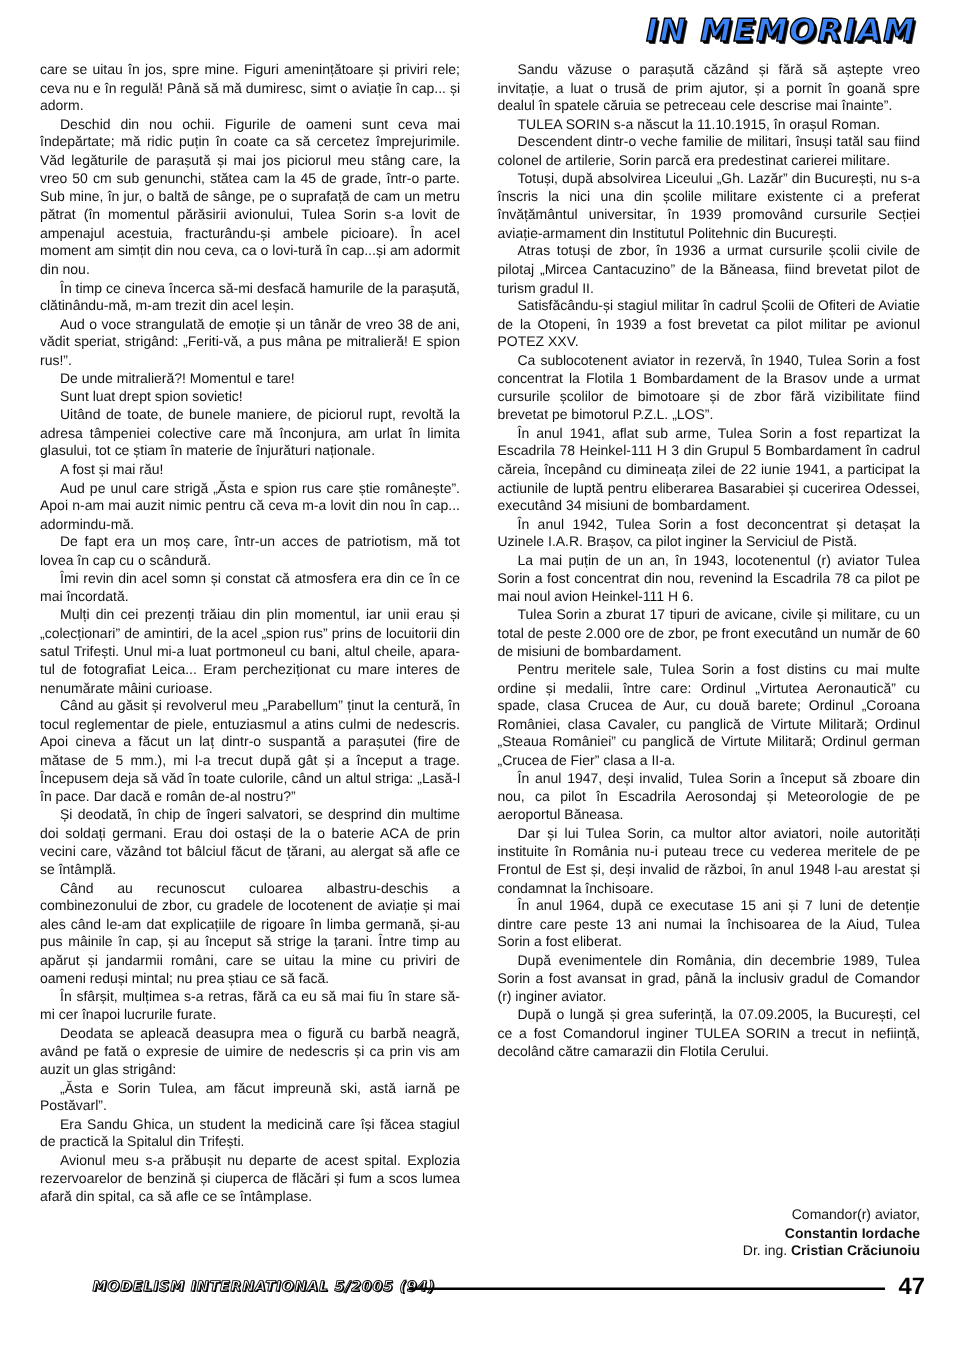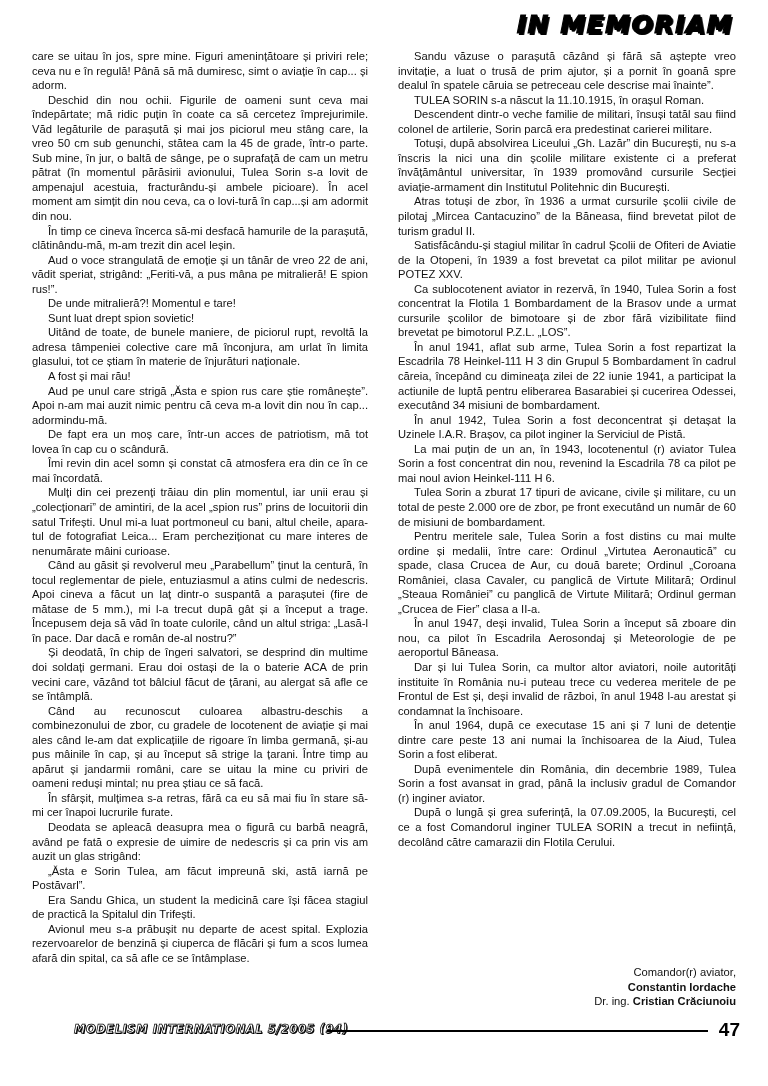--- a/index.html
+++ b/index.html
@@ -34,21 +34,21 @@
     align-items: flex-start;
     justify-content: flex-end;
   }
   .masthead-title {
     font-family: "DejaVu Sans", sans-serif;
     font-size: 25px;
     font-weight: bold;
     font-style: italic;
     letter-spacing: 1.5px;
     line-height: 1;
-    color: #000000;
+    color: #3b82f6;
     -webkit-text-stroke: 1.1px #000000;
     text-shadow:
        1.6px 1.6px 0 #000000,
        2.2px 2.2px 0 #3b3b3b;
     padding-right: 2px;
     white-space: nowrap;
   }
 
   
   .col {
@@ -134,21 +134,21 @@
 <div class="page">
 
   <div class="masthead">
     <div class="masthead-title">IN MEMORIAM</div>
   </div>
 
   <div class="col col-left">
     <p class="noindent">care se uitau în jos, spre mine. Figuri amenințătoare și priviri rele; ceva nu e în regulă! Până să mă dumiresc, simt o aviație în cap... și adorm.</p>
     <p>Deschid din nou ochii. Figurile de oameni sunt ceva mai îndepărtate; mă ridic puțin în coate ca să cercetez împrejurimile. Văd legăturile de parașută și mai jos piciorul meu stâng care, la vreo 50 cm sub genunchi, stătea cam la 45 de grade, într-o parte. Sub mine, în jur, o baltă de sânge, pe o suprafață de cam un metru pătrat (în momentul părăsirii avionului, Tulea Sorin s-a lovit de ampenajul acestuia, fracturându-și ambele picioare). În acel moment am simțit din nou ceva, ca o lovi-tură în cap...și am adormit din nou.</p>
     <p class="last-line-left">În timp ce cineva încerca să-mi desfacă hamurile de la parașută, clătinându-mă, m-am trezit din acel leșin.</p>
-    <p class="last-line-left">Aud o voce strangulată de emoție și un tânăr de vreo 22 de ani, vădit speriat, strigând: „Feriti-vă, a pus mâna pe mitralieră! E spion rus!”.</p>
+    <p class="last-line-left">Aud o voce strangulată de emoție și un tânăr de vreo 38 de ani, vădit speriat, strigând: „Feriti-vă, a pus mâna pe mitralieră! E spion rus!”.</p>
     <p class="last-line-left">De unde mitralieră?! Momentul e tare!</p>
     <p class="last-line-left">Sunt luat drept spion sovietic!</p>
     <p class="last-line-left">Uitând de toate, de bunele maniere, de piciorul rupt, revoltă la adresa tâmpeniei colective care mă înconjura, am urlat în limita glasului, tot ce știam în materie de înjurături naționale.</p>
     <p class="last-line-left">A fost și mai rău!</p>
     <p class="last-line-left">Aud pe unul care strigă „Ăsta e spion rus care știe românește”. Apoi n-am mai auzit nimic pentru că ceva m-a lovit din nou în cap... adormindu-mă.</p>
     <p class="last-line-left">De fapt era un moș care, într-un acces de patriotism, mă tot lovea în cap cu o scândură.</p>
     <p class="last-line-left">Îmi revin din acel somn și constat că atmosfera era din ce în ce mai încordată.</p>
     <p class="last-line-left">Mulți din cei prezenți trăiau din plin momentul, iar unii erau și „colecționari” de amintiri, de la acel „spion rus” prins de locuitorii din satul Trifești. Unul mi-a luat portmoneul cu bani, altul cheile, apara-tul de fotografiat Leica... Eram percheziționat cu mare interes de nenumărate mâini curioase.</p>
     <p class="last-line-left">Când au găsit și revolverul meu „Parabellum” ținut la centură, în tocul reglementar de piele, entuziasmul a atins culmi de nedescris. Apoi cineva a făcut un laț dintr-o suspantă a parașutei (fire de mătase de 5 mm.), mi l-a trecut după gât și a început a trage. Începusem deja să văd în toate culorile, când un altul striga: „Lasă-l în pace. Dar dacă e român de-al nostru?”</p>
     <p class="last-line-left">Și deodată, în chip de îngeri salvatori, se desprind din multime doi soldați germani. Erau doi ostași de la o baterie ACA de prin vecini care, văzând tot bâlciul făcut de țărani, au alergat să afle ce se întâmplă.</p>

